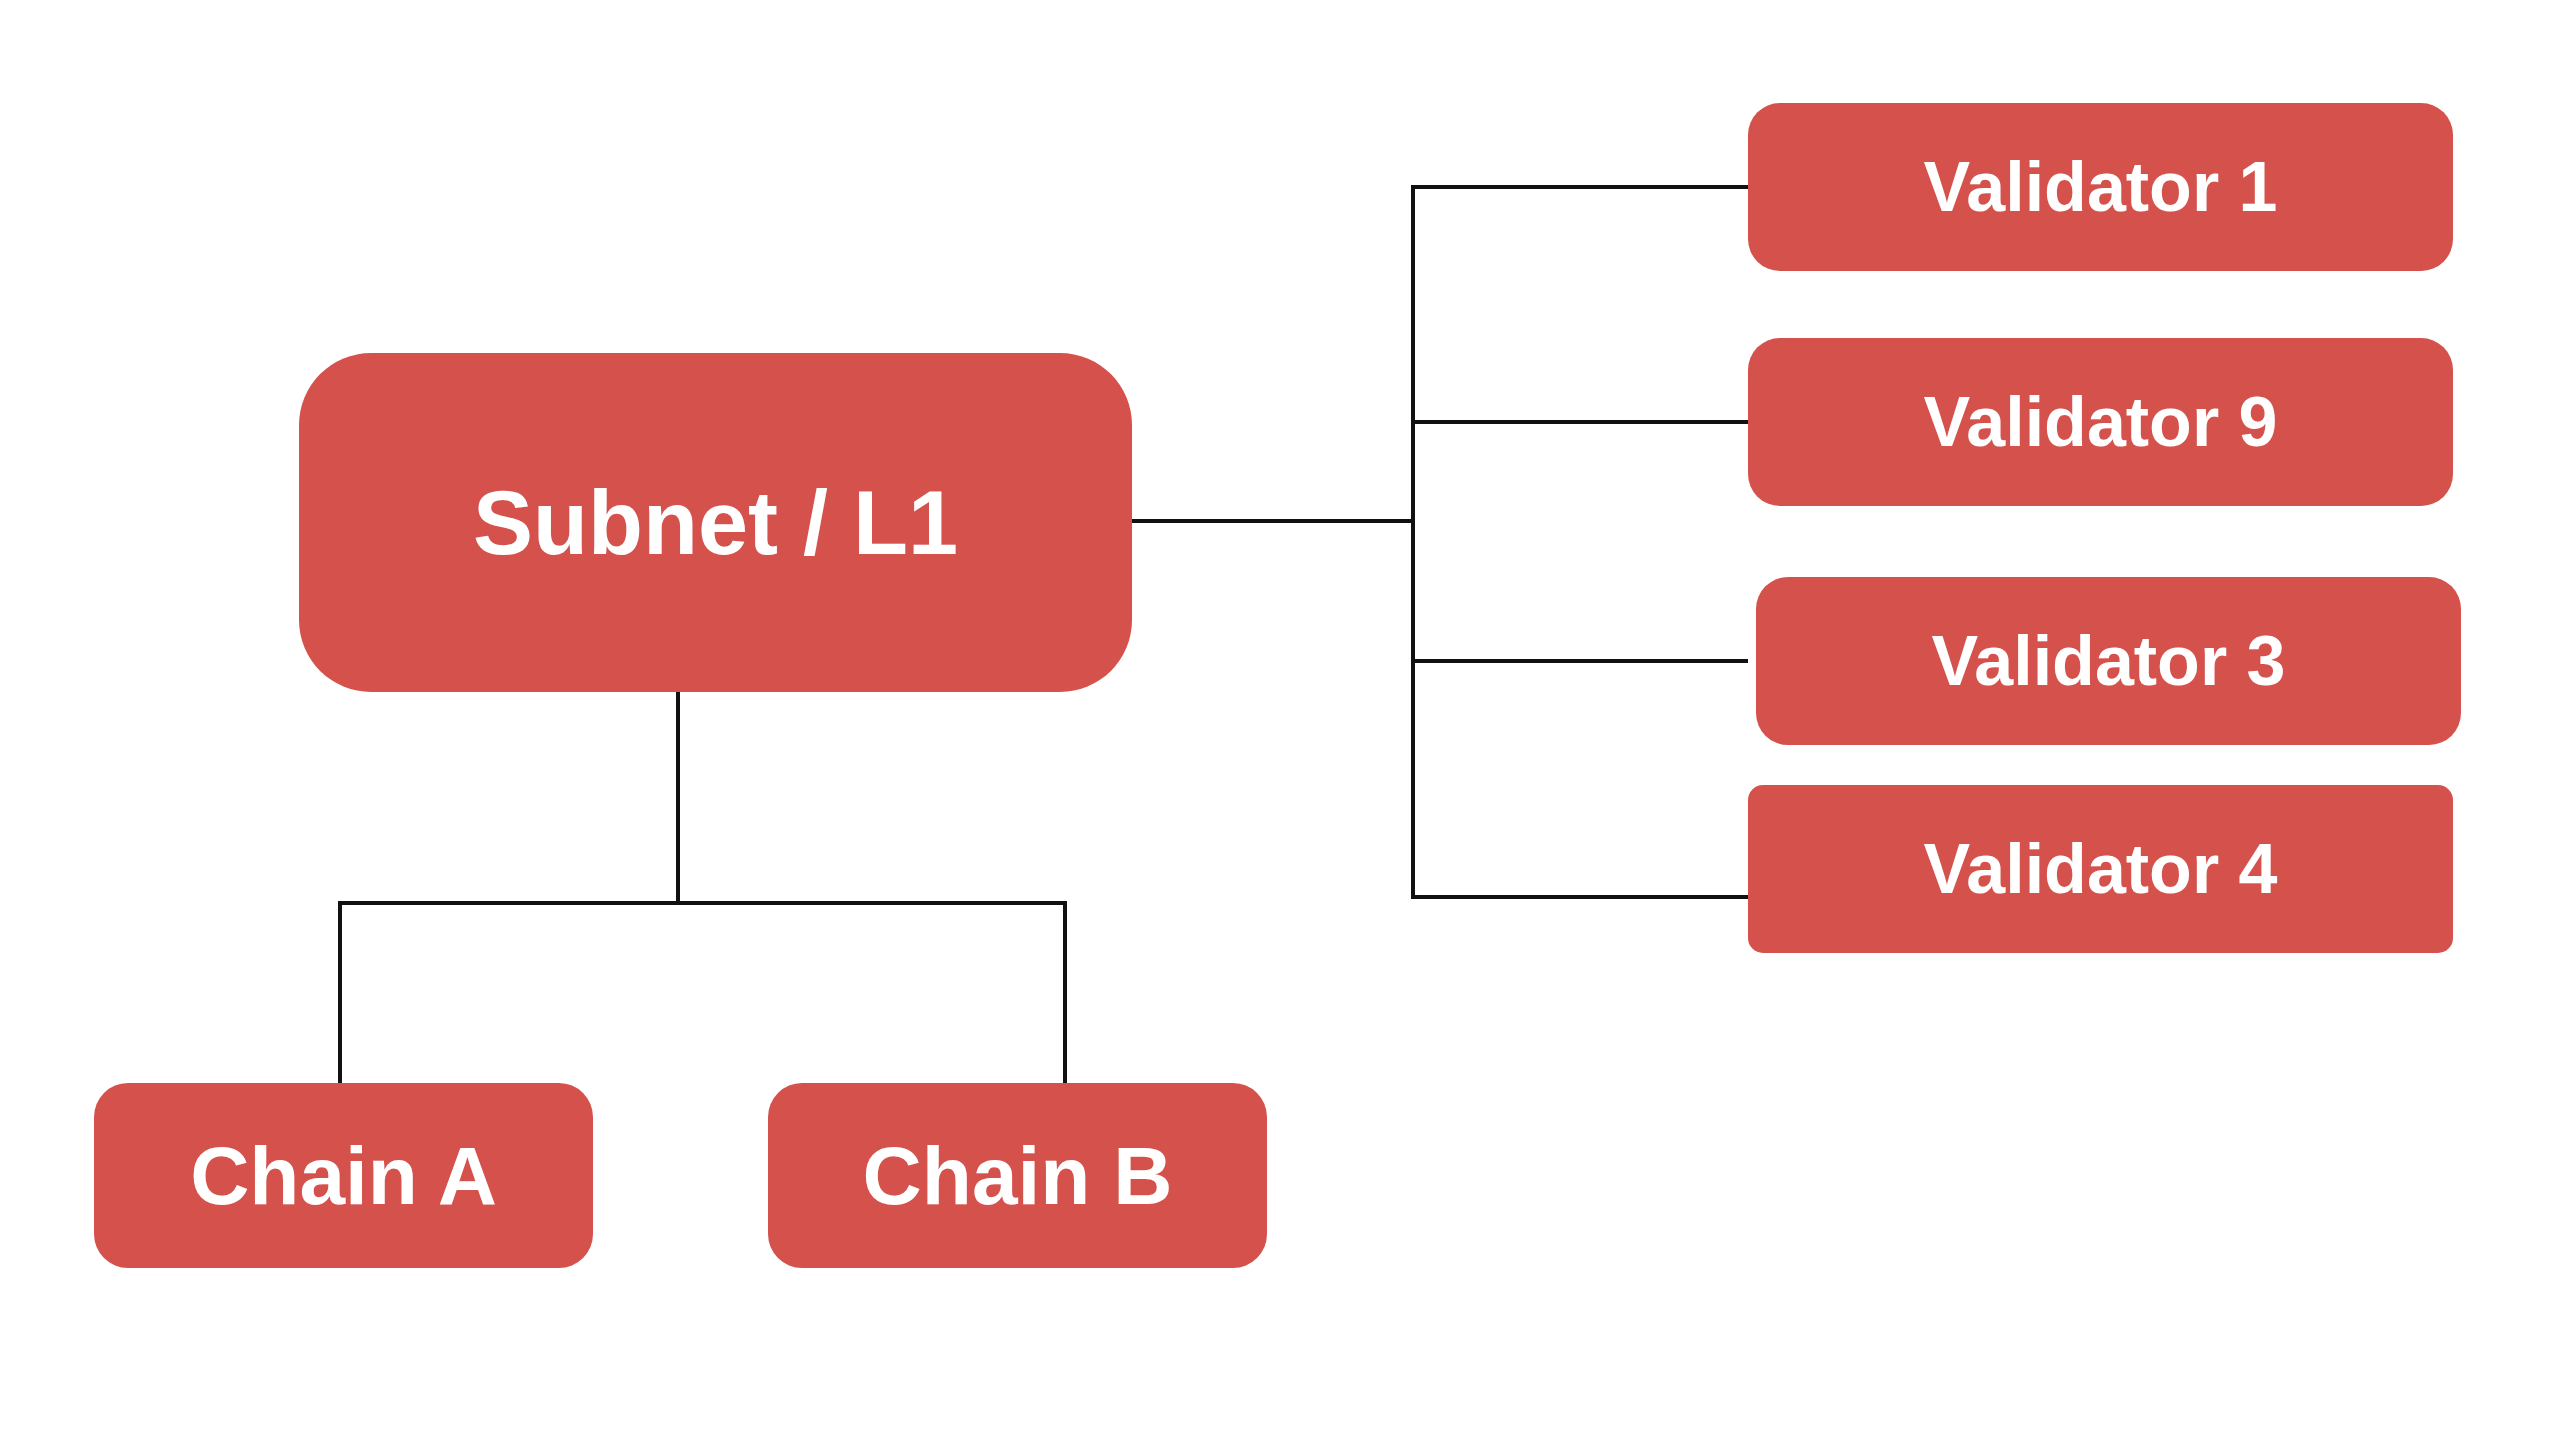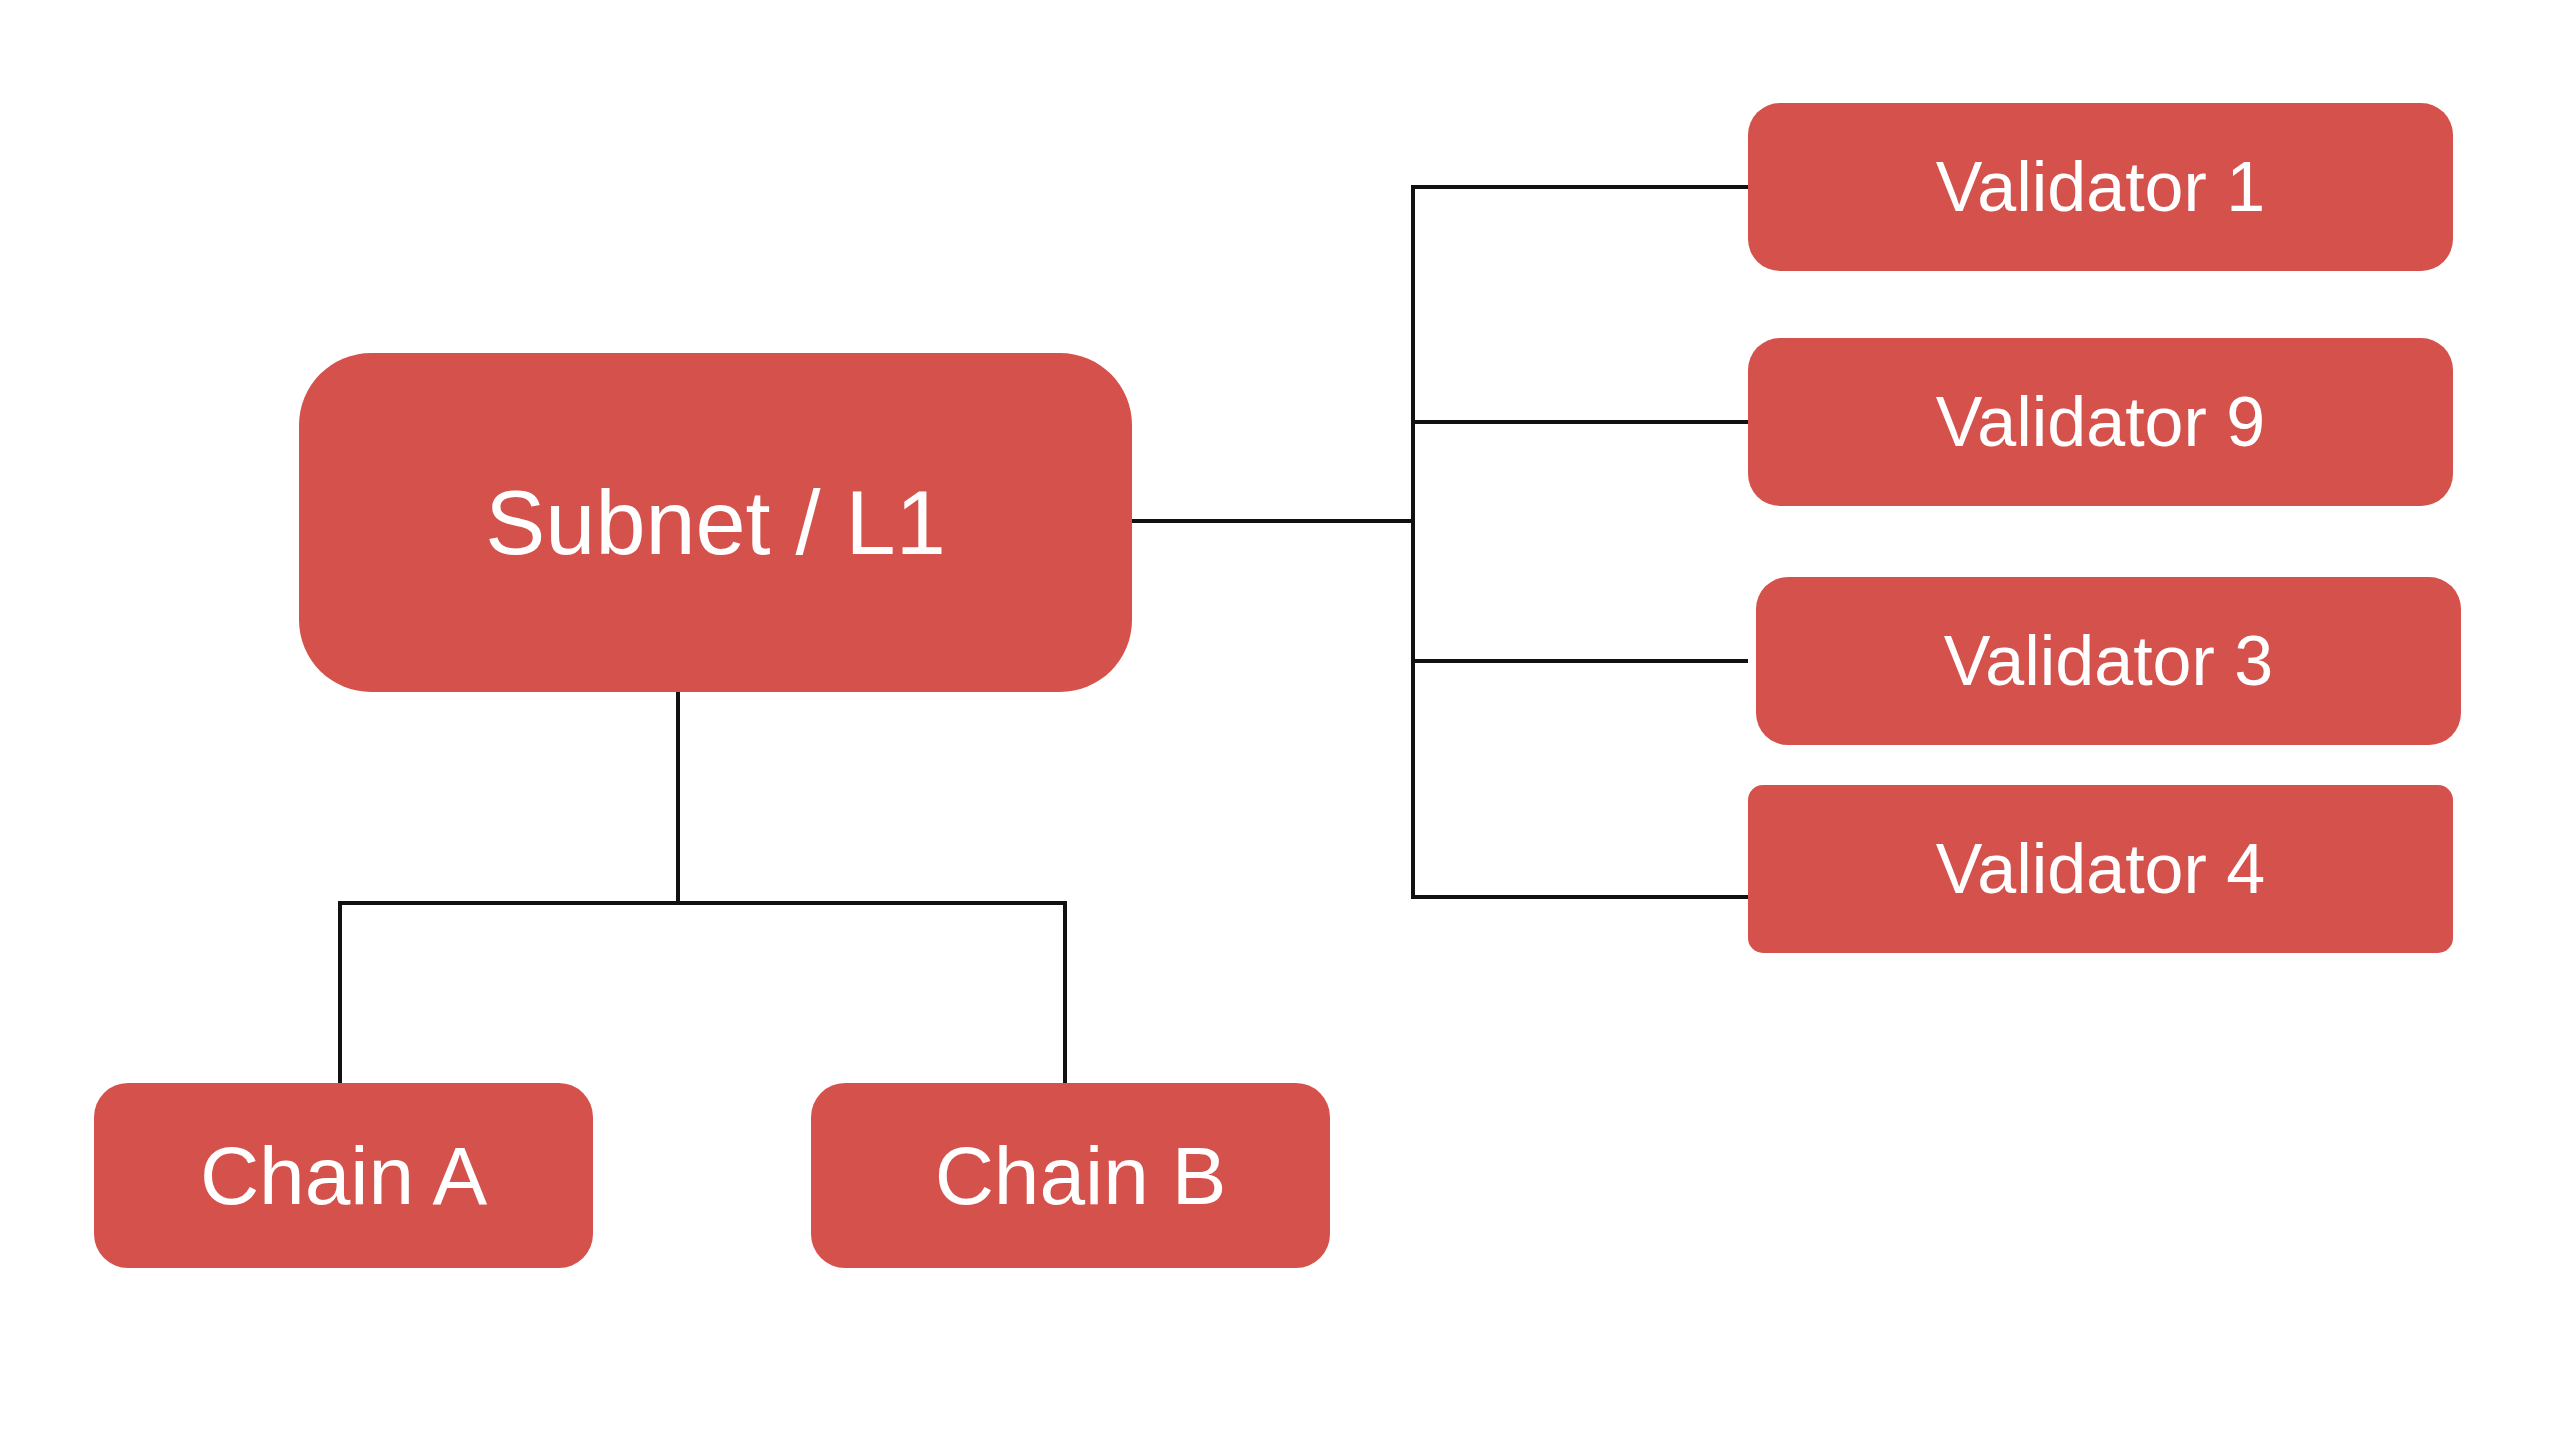--- a/index.html
+++ b/index.html
@@ -15,21 +15,21 @@
     font-family: "Liberation Sans", sans-serif;
     overflow: hidden;
   }
   .node {
     position: absolute;
     background: var(--node-fill, #d5514c);
     color: var(--node-text, #ffffff);
     display: flex;
     align-items: center;
     justify-content: center;
-    font-weight: 400;
+    font-weight: 700;
     text-align: center;
     white-space: nowrap;
     line-height: 1;
   }
   .node.root {
     left: 299px; top: 353px;
     width: 833px; height: 339px;
     border-radius: 72px;
     font-size: 90px;
   }
@@ -43,21 +43,21 @@
   .node.v2 { top: 338px; }
   .node.v3 { top: 577px; margin-left: 8px; }
   .node.v4 { top: 785px; border-radius: 15px; }
   .node.chain {
     top: 1083px;
     width: 499px; height: 185px;
     border-radius: 34px;
     font-size: 82px;
   }
   .node.chain-a { left: 94px; }
-  .node.chain-b { left: 811px; padding-left: 20px; }
+  .node.chain-b { left: 768px; }
   .line {
     position: absolute;
     background: var(--connector, #111111);
   }
   .h-line { height: 4px; }
   .v-line { width: 4px; }
 </style>
 </head>
 <body>
 

